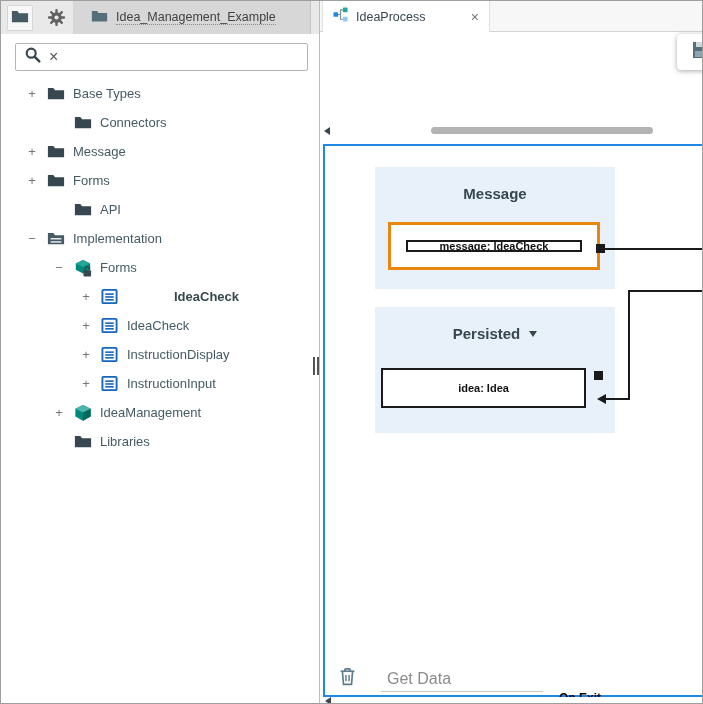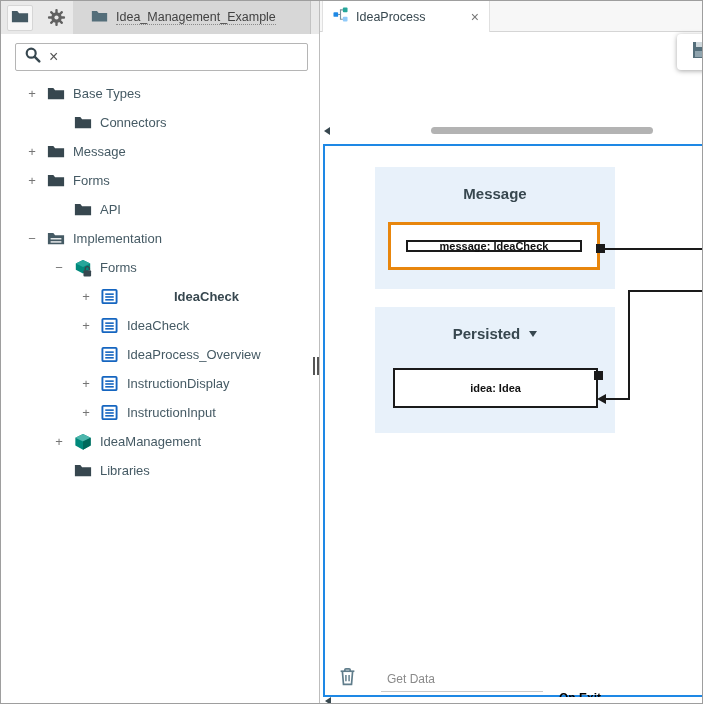--- a/index.html
+++ b/index.html
@@ -122,37 +122,37 @@
   .sel-box {
     position: absolute; left: 13px; top: 55px; width: 212px; height: 48px;
     border: 3px solid #e8860d; background: #fff; padding: 15px; cursor: pointer;
   }
   .sel-box .inner {
     width: 100%; height: 100%; border: 2px solid #1a1a1a;
     display: flex; align-items: center; justify-content: center;
     font-size: 11px; font-weight: bold; color: #111;
   }
   .idea-box {
-    position: absolute; left: 68px; top: 222px; width: 205px; height: 40px;
+    position: absolute; left: 56px; top: 222px; width: 205px; height: 40px;
     border: 2px solid #1a1a1a; background: #fff; cursor: pointer;
     display: flex; align-items: center; justify-content: center;
     font-size: 11px; font-weight: bold; color: #111;
   }
   .conn { position: absolute; background: #1a1a1a; }
   .port { position: absolute; width: 9px; height: 9px; background: #1a1a1a; }
   .arrow-left-solid {
     position: absolute; width: 0; height: 0;
     border-top: 5.5px solid transparent; border-bottom: 5.5px solid transparent;
     border-right: 9px solid #1a1a1a;
   }
 
   .canvas-trash { position: absolute; left: 14px; top: 521px; width: 18px; height: 20px; cursor: pointer; }
   .btab-getdata {
     position: absolute; left: 56px; top: 520px; width: 162px; height: 26px;
-    border-bottom: 1px solid #c9c9c9; font-size: 12px; color: #8a8a8a;
+    border-bottom: 1px solid #c9c9c9; font-size: 16px; color: #8a8a8a;
     display: flex; align-items: center; padding-left: 6px; cursor: pointer;
   }
   .btab-onexit {
     position: absolute; left: 218px; top: 520px; width: 122px; height: 26px;
     border-bottom: 3px solid #000; font-size: 12px; font-weight: bold; color: #000;
     display: flex; align-items: center; padding-left: 16px; cursor: pointer; margin-top: 20px;
   }
 
   .bottom-scroll { position: absolute; left: 0; bottom: 0; height: 8px; right: 0; background: #fff; }
   .bs-arrow {
@@ -306,32 +306,20 @@
           <svg width="17" height="17" viewBox="0 0 18 18">
               <rect x="1.5" y="2" width="15" height="14" rx="1" fill="none" stroke="#1565C0" stroke-width="2"></rect>
               <line x1="4.5" y1="6.5" x2="13.5" y2="6.5" stroke="#1565C0" stroke-width="1.7"></line>
               <line x1="4.5" y1="9.5" x2="13.5" y2="9.5" stroke="#1565C0" stroke-width="1.7"></line>
               <line x1="4.5" y1="12.5" x2="13.5" y2="12.5" stroke="#1565C0" stroke-width="1.7"></line>
             </svg>
         </span>
         <span class="tlabel">IdeaCheck</span>
       </div>
 
-      <div class="tree-row ind2">
-        <span class="expander"></span>
-        <span class="ticon">
-          <svg width="17" height="17" viewBox="0 0 18 18">
-              <rect x="1.5" y="2" width="15" height="14" rx="1" fill="none" stroke="#1565C0" stroke-width="2"></rect>
-              <line x1="4.5" y1="6.5" x2="13.5" y2="6.5" stroke="#1565C0" stroke-width="1.7"></line>
-              <line x1="4.5" y1="9.5" x2="13.5" y2="9.5" stroke="#1565C0" stroke-width="1.7"></line>
-              <line x1="4.5" y1="12.5" x2="13.5" y2="12.5" stroke="#1565C0" stroke-width="1.7"></line>
-            </svg>
-        </span>
-        <span class="tlabel">IdeaProcess_Overview</span>
-      </div>
 
       <div class="tree-row ind2">
         <span class="expander">+</span>
         <span class="ticon">
           <svg width="17" height="17" viewBox="0 0 18 18">
               <rect x="1.5" y="2" width="15" height="14" rx="1" fill="none" stroke="#1565C0" stroke-width="2"></rect>
               <line x1="4.5" y1="6.5" x2="13.5" y2="6.5" stroke="#1565C0" stroke-width="1.7"></line>
               <line x1="4.5" y1="9.5" x2="13.5" y2="9.5" stroke="#1565C0" stroke-width="1.7"></line>
               <line x1="4.5" y1="12.5" x2="13.5" y2="12.5" stroke="#1565C0" stroke-width="1.7"></line>
             </svg>

